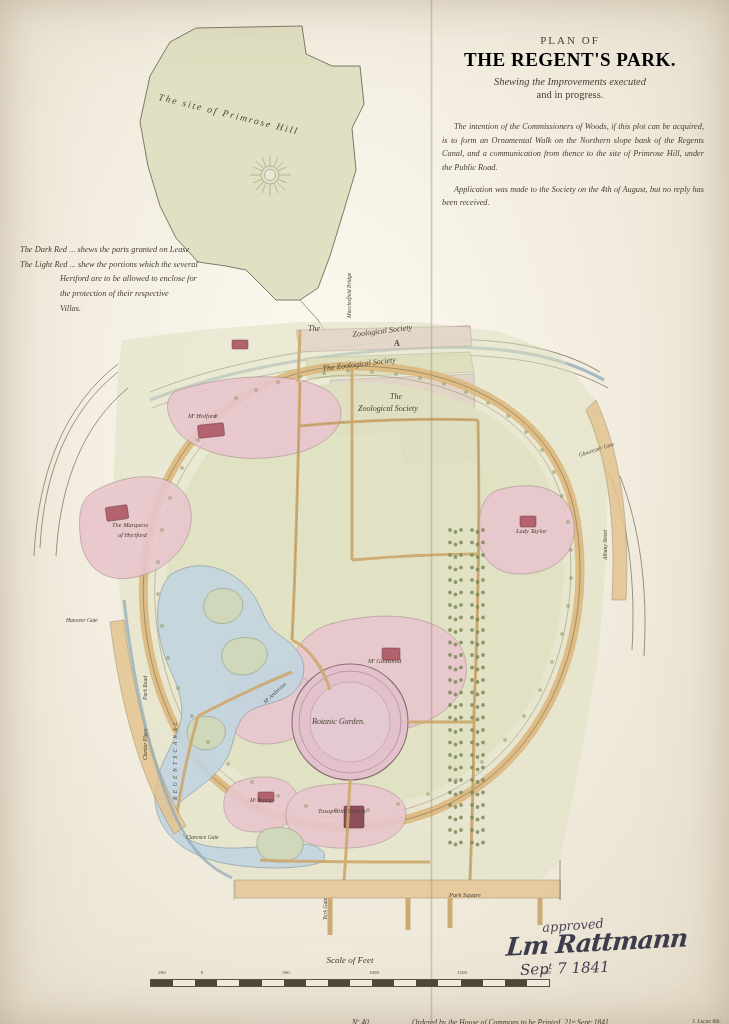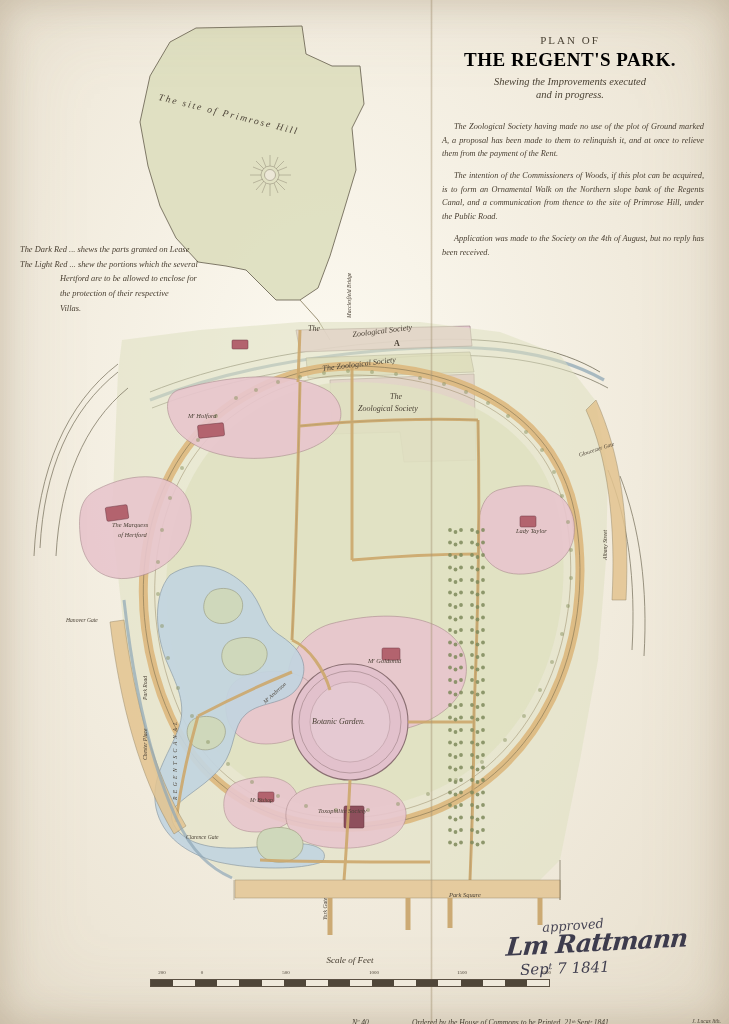--- a/index.html
+++ b/index.html
@@ -77,21 +77,20 @@
     font-family: "Liberation Serif", serif;
   }
   .t-sub1 {
     font-size: 10.5px;
     font-style: italic;
     margin-top: 5px;
     color: #4a4234;
   }
   .t-sub2 {
     font-size: 10.5px;
-    font-style: italic;
     margin-top: 2px;
     color: #4a4234;
   }
   .note-block {
     top: 120px;
     left: 442px;
     width: 262px;
     font-size: 8.3px;
     font-style: italic;
     line-height: 1.65;
@@ -570,21 +569,20 @@
   <div class="paper-edge"></div>
 
   <div class="txt title-block">
     <div class="t-plan">PLAN OF</div>
     <div class="t-main">THE REGENT'S PARK.</div>
     <div class="t-sub1">Shewing the Improvements executed</div>
     <div class="t-sub2">and in progress.</div>
   </div>
 
   <div class="txt note-block">
-    <p>The Zoological Society having made no use of the plot of Ground marked A, a proposal has been made to them to relinquish it, and at once to relieve them from the payment of the Rent.</p>
     <p>The intention of the Commissioners of Woods, if this plot can be acquired, is to form an Ornamental Walk on the Northern slope bank of the Regents Canal, and a communication from thence to the site of Primrose Hill, under the Public Road.</p>
     <p>Application was made to the Society on the 4th of August, but no reply has been received.</p>
   </div>
 
   <div class="txt legend-block">
     <div>The Dark Red ... shews the parts granted on Lease</div>
     <div>The Light Red ... shew the portions which the several</div>
     <div class="ind">Hertford are to be allowed to enclose for</div>
     <div class="ind">the protection of their respective</div>
     <div class="ind">Villas.</div>

